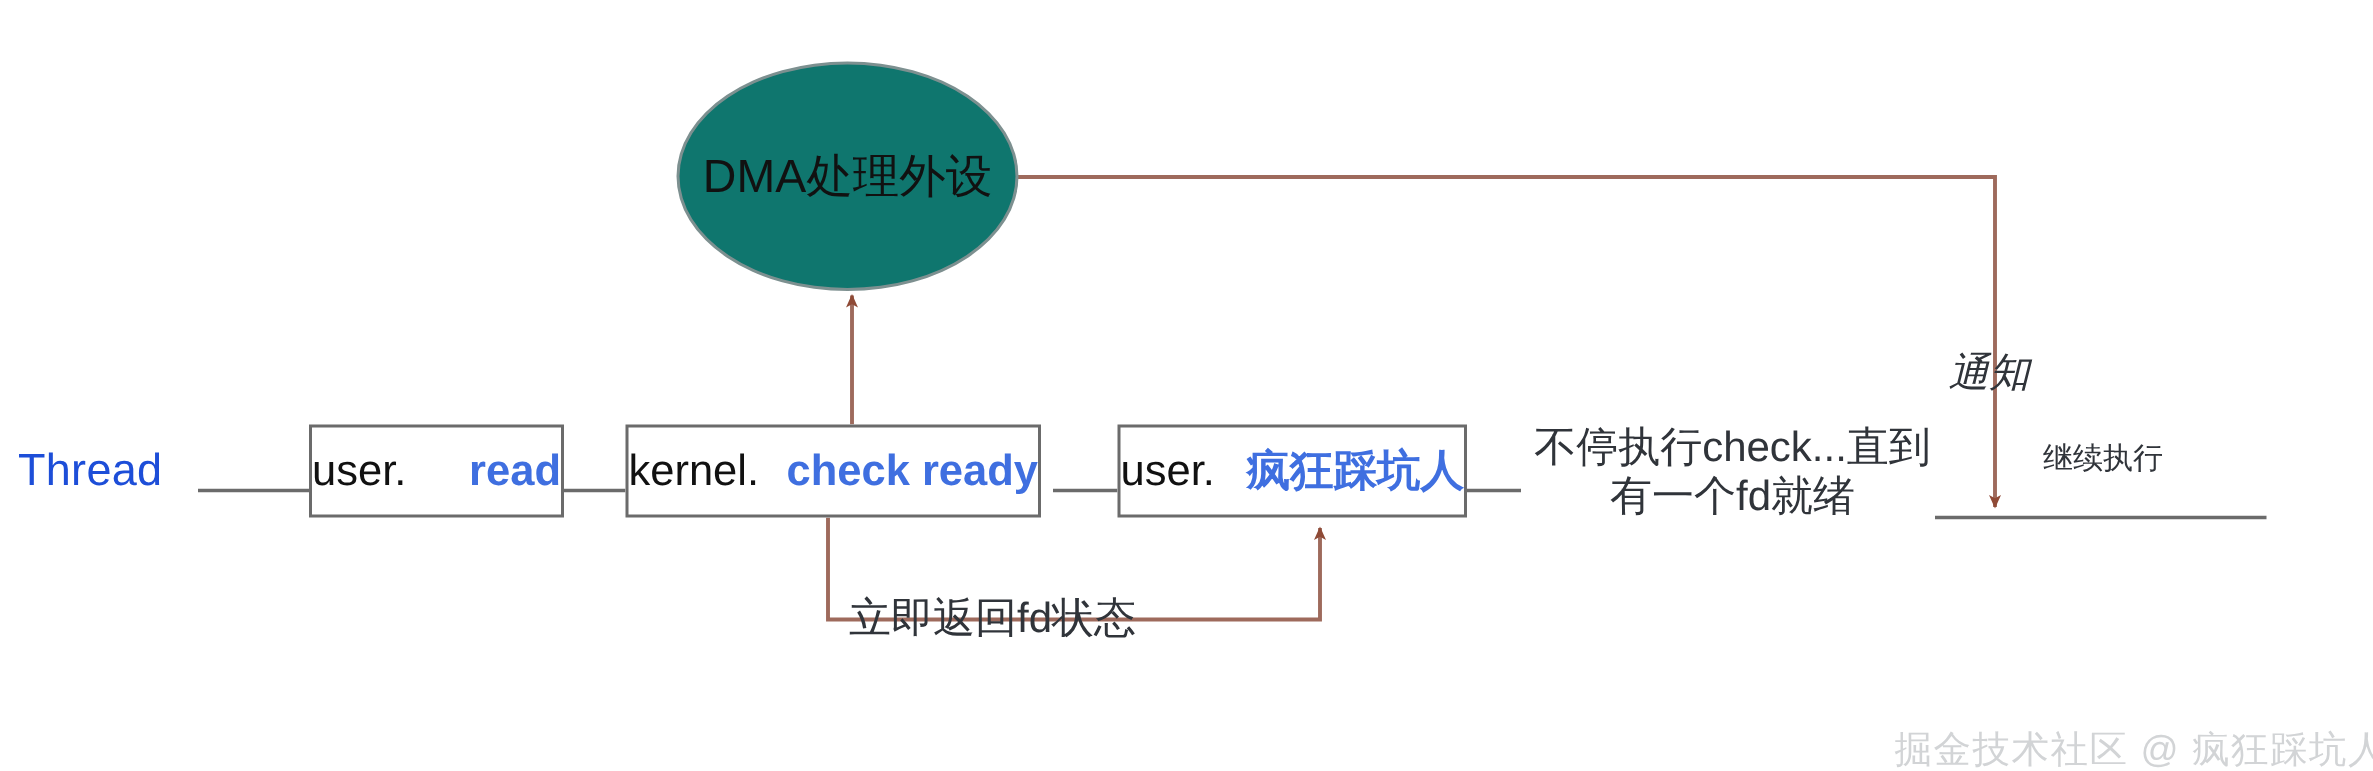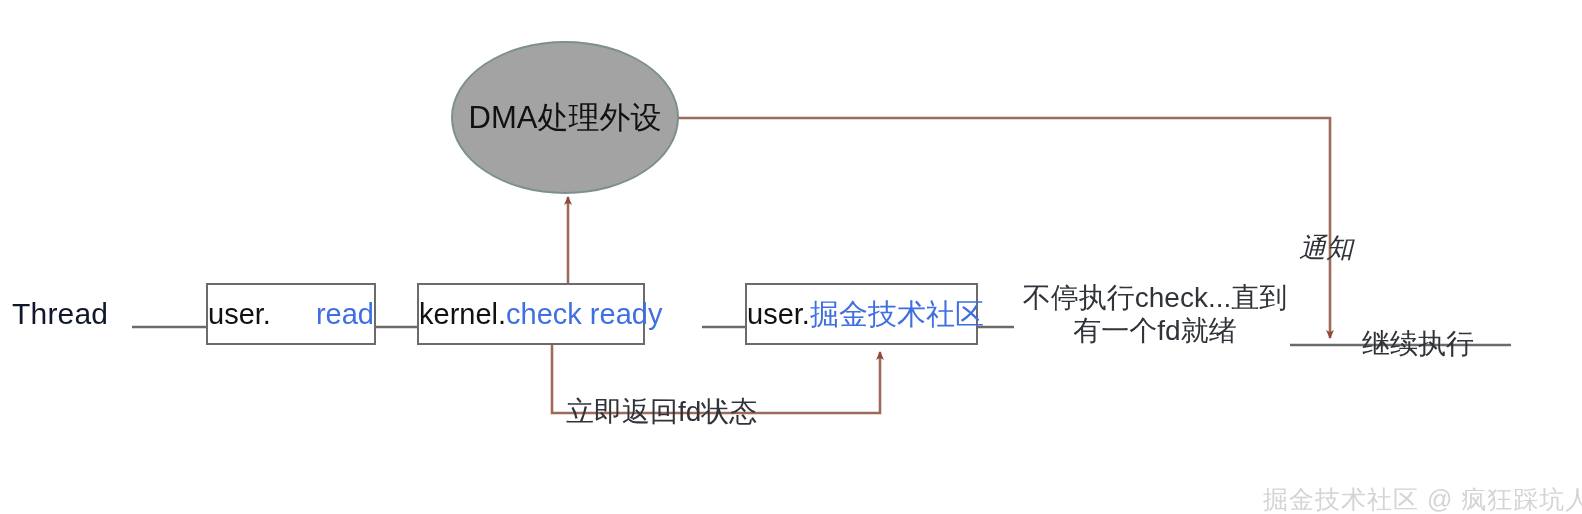--- a/index.html
+++ b/index.html
@@ -33,74 +33,74 @@
     pointer-events: none;
   }
   .layer > * { pointer-events: auto; }
 
   
   .thread-label {
     position: absolute;
     left: 12px;
     top: 297px;
     font-size: 30px;
-    color: #0f172a;
+    color: #1d4ed8;
     letter-spacing: 0.2px;
     white-space: nowrap;
   }
 
   
   .proc-box {
     position: absolute;
     box-sizing: border-box;
     background: #ffffff;
     border: 2px solid #6b6b6b;
     display: flex;
     align-items: center;
     justify-content: space-between;
     white-space: nowrap;
     font-size: 29px;
     line-height: 1;
   }
   .proc-box .blk { color: #111111; }
-  .proc-box .blu { color: #3f6fe0; }
+  .proc-box .blu { color: #3f6fe0; font-weight: bold; }
   .proc-box .sp { display: inline-block; width: 7px; }
 
   #box-user-read   { left: 206px; top: 283px; width: 170px; height: 62px; }
-  #box-kernel-check{ left: 417px; top: 283px; width: 228px; height: 62px; }
+  #box-kernel-check{ left: 417px; top: 283px; width: 277px; height: 62px; }
   #box-user-status { left: 745px; top: 283px; width: 233px; height: 62px; }
 
   
   .ellipse-node {
     position: absolute;
     left: 451px;
     top: 41px;
     width: 228px;
     height: 153px;
     box-sizing: border-box;
     border-radius: 50%;
-    background: #a3a3a3;
+    background: #0f766e;
     border: 2px solid #7d9090;
     display: flex;
     align-items: center;
     justify-content: center;
     font-size: 31px;
     color: #111111;
     white-space: nowrap;
   }
 
   
   .free-text {
     position: absolute;
     color: #30343a;
     white-space: nowrap;
     line-height: 1.18;
   }
   #label-notify      { left: 1299px; top: 233px; font-size: 27px; font-style: italic; }
-  #label-continue    { left: 1362px; top: 295px; font-size: 28px; margin-top: 32px; }
+  #label-continue    { left: 1362px; top: 295px; font-size: 20px; }
   #label-return-fd   { left: 566px;  top: 395px; font-size: 28px; }
   #label-loop-check  {
     left: 1016px; top: 281px; width: 278px;
     text-align: center; font-size: 28px; white-space: normal;
   }
   #label-loop-check .l2 { display: block; }
 
   
   .watermark {
     position: absolute;
@@ -154,21 +154,21 @@
 
     <div class="proc-box" id="box-kernel-check">
       <span class="blk">kernel.</span>
       <span class="sp"></span>
       <span class="blu">check ready</span>
     </div>
 
     <div class="proc-box" id="box-user-status">
       <span class="blk">user.</span>
       <span class="sp"></span>
-      <span class="blu">掘金技术社区</span>
+      <span class="blu">疯狂踩坑人</span>
     </div>
 
     <div class="free-text" id="label-notify">通知</div>
 
     <div class="free-text" id="label-continue">继续执行</div>
 
     <div class="free-text" id="label-loop-check">
       <span class="l1">不停执行check...直到</span>
       <span class="l2">有一个fd就绪</span>
     </div>

